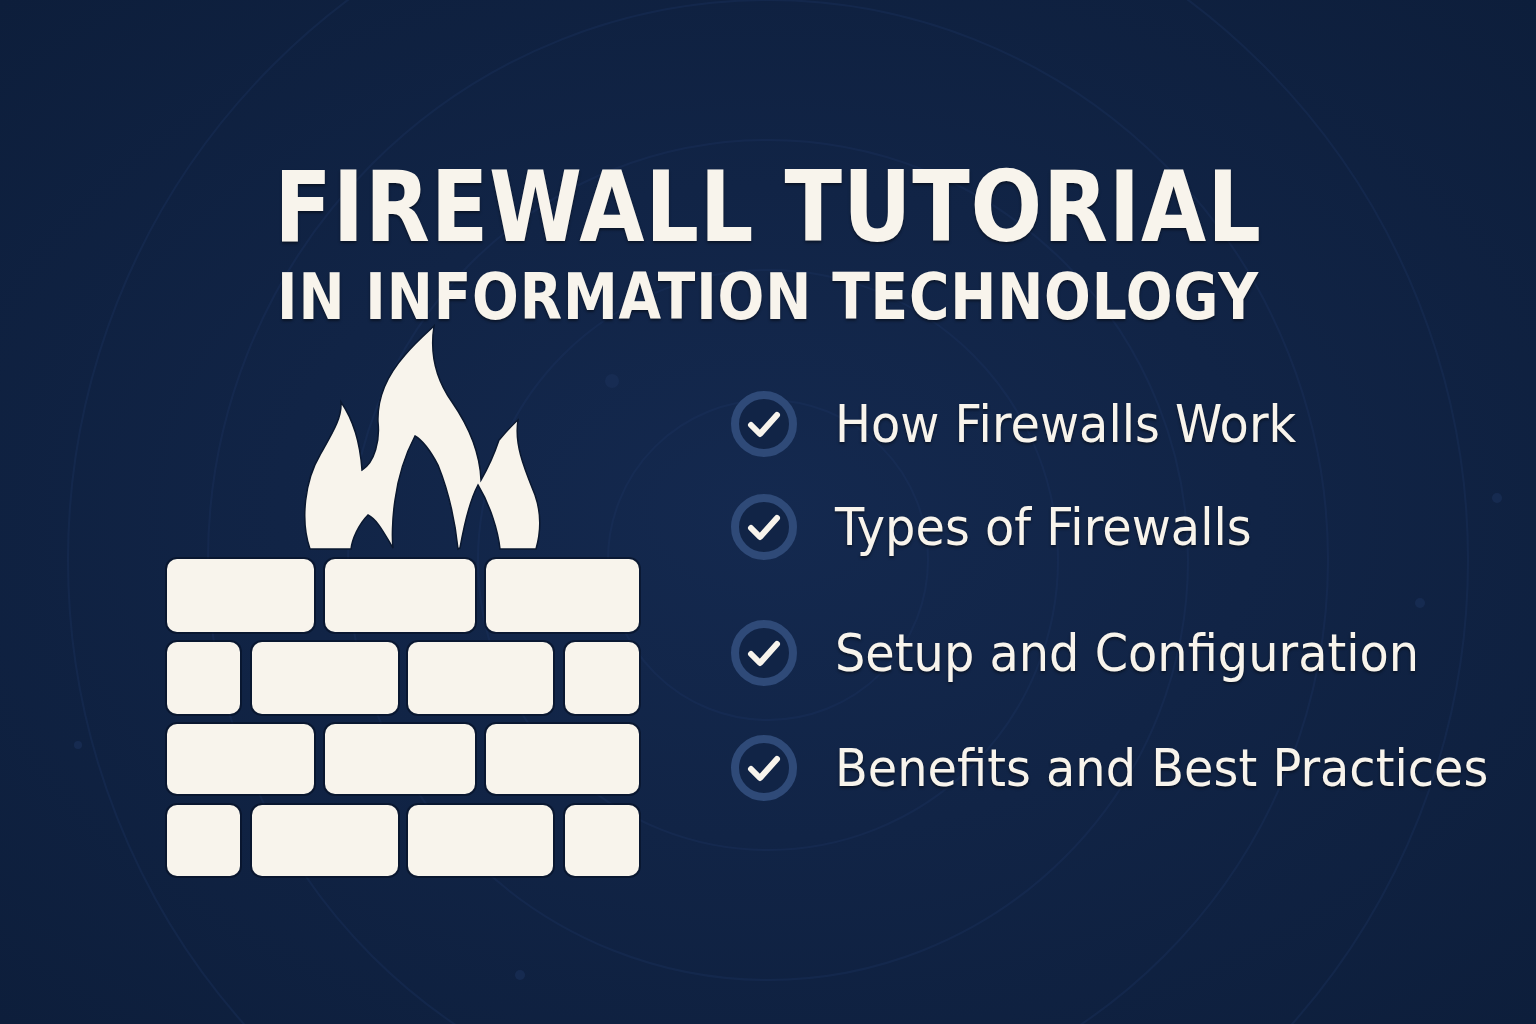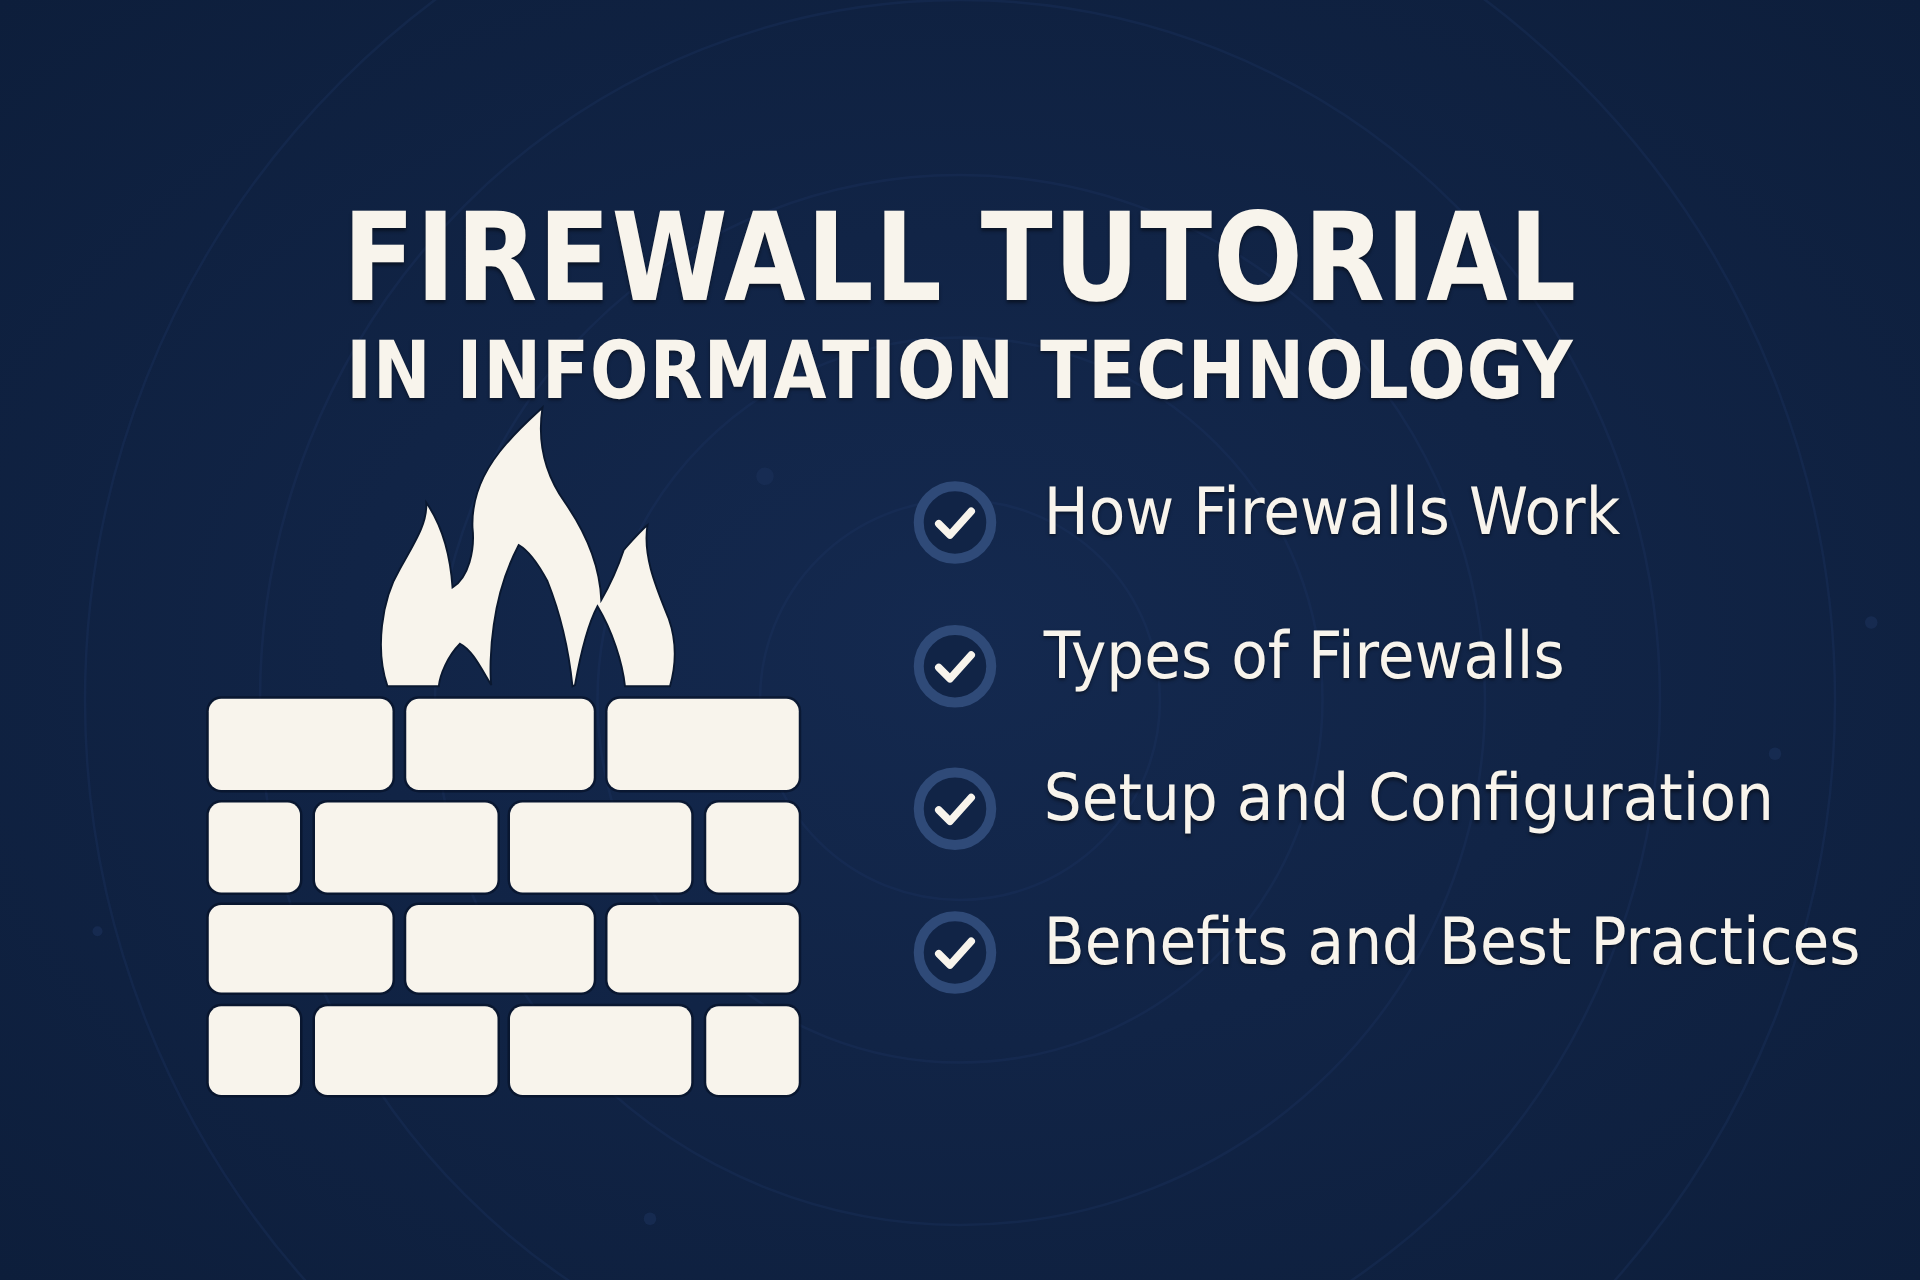--- a/index.html
+++ b/index.html
@@ -21,21 +21,21 @@
     top:212px; color:#f8f4ec; font-family:"DejaVu Sans", sans-serif;
     font-weight:bold; font-size:64px; letter-spacing:1px; line-height:1;
     transform: scaleX(0.86); transform-origin:50% 50%;
     text-shadow: 0 2px 3px rgba(0,0,0,0.45);
   }
   .wall { position:absolute; left:0; top:0; width:1536px; height:1024px; }
   .brick { position:absolute; background:#f8f4ec; border-radius:10px;
     box-shadow: 0 0 0 2px rgba(5,15,35,0.6); }
   .topic-list { position:absolute; left:730px; top:380px; margin:0; padding:0; list-style:none; }
   .topic {
-    position:absolute; left:0; height:80px; display:flex; white-space:nowrap;
+    position:absolute; left:0; height:80px; display:flex; align-items:center; white-space:nowrap;
   }
   .check {
     width:68px; height:68px; flex:0 0 68px; position:relative;
   }
   .topic-label {
     margin-left:37px; color:#f8f4ec; font-family:"DejaVu Sans", sans-serif;
     font-size:52px; font-weight:500; line-height:1;
     text-shadow: 0 2px 3px rgba(0,0,0,0.45);
     transform: scaleX(0.92); transform-origin:0 50%;
   }
@@ -112,21 +112,21 @@
 <ul class="topic-list">
   <li class="topic" style="top:4px">
     <span class="check">
       <svg width="68" height="68" viewBox="0 0 68 68">
           <circle cx="34" cy="34" r="29" fill="#112446" stroke="#2f4a78" stroke-width="8"></circle>
           <path d="M21 35 L30 44 L47 25" fill="none" stroke="#f8f4ec" stroke-width="6" stroke-linecap="round" stroke-linejoin="round"></path>
         </svg>
     </span>
     <span class="topic-label">How Firewalls Work</span>
   </li>
-  <li class="topic" style="top:119px">
+  <li class="topic" style="top:107px">
     <span class="check">
       <svg width="68" height="68" viewBox="0 0 68 68">
           <circle cx="34" cy="34" r="29" fill="#112446" stroke="#2f4a78" stroke-width="8"></circle>
           <path d="M21 35 L30 44 L47 25" fill="none" stroke="#f8f4ec" stroke-width="6" stroke-linecap="round" stroke-linejoin="round"></path>
         </svg>
     </span>
     <span class="topic-label">Types of Firewalls</span>
   </li>
   <li class="topic" style="top:233px">
     <span class="check">

